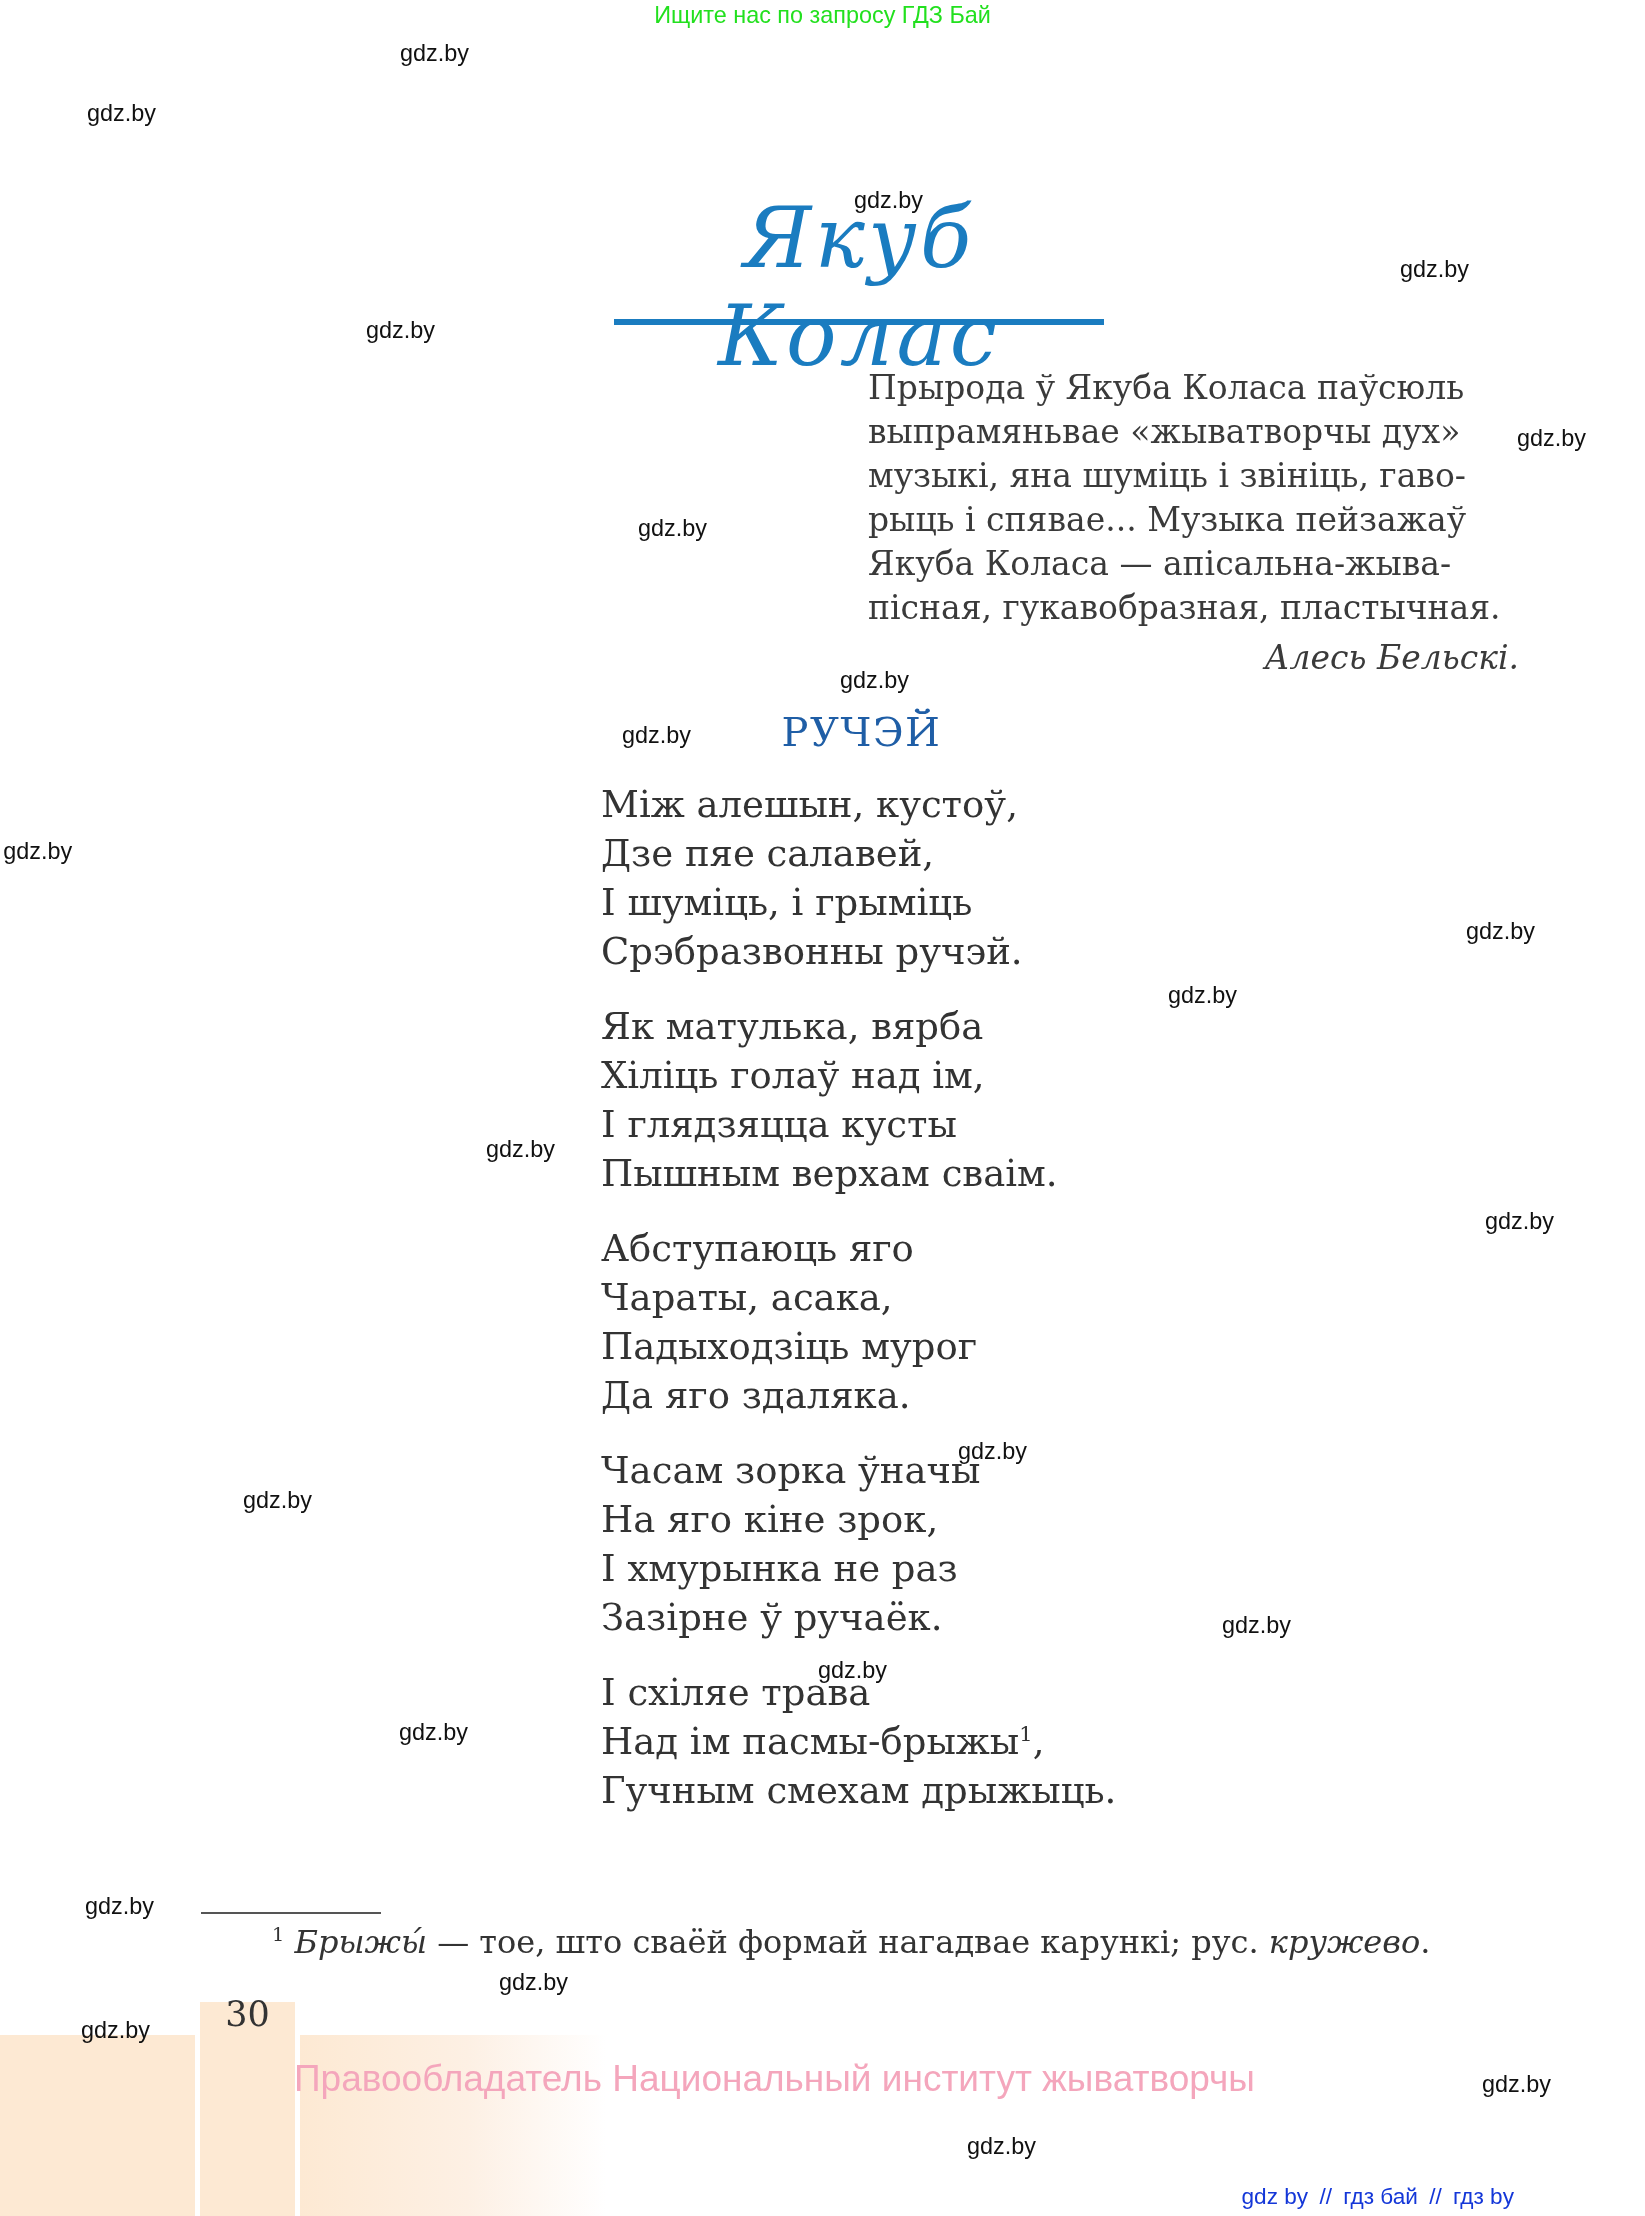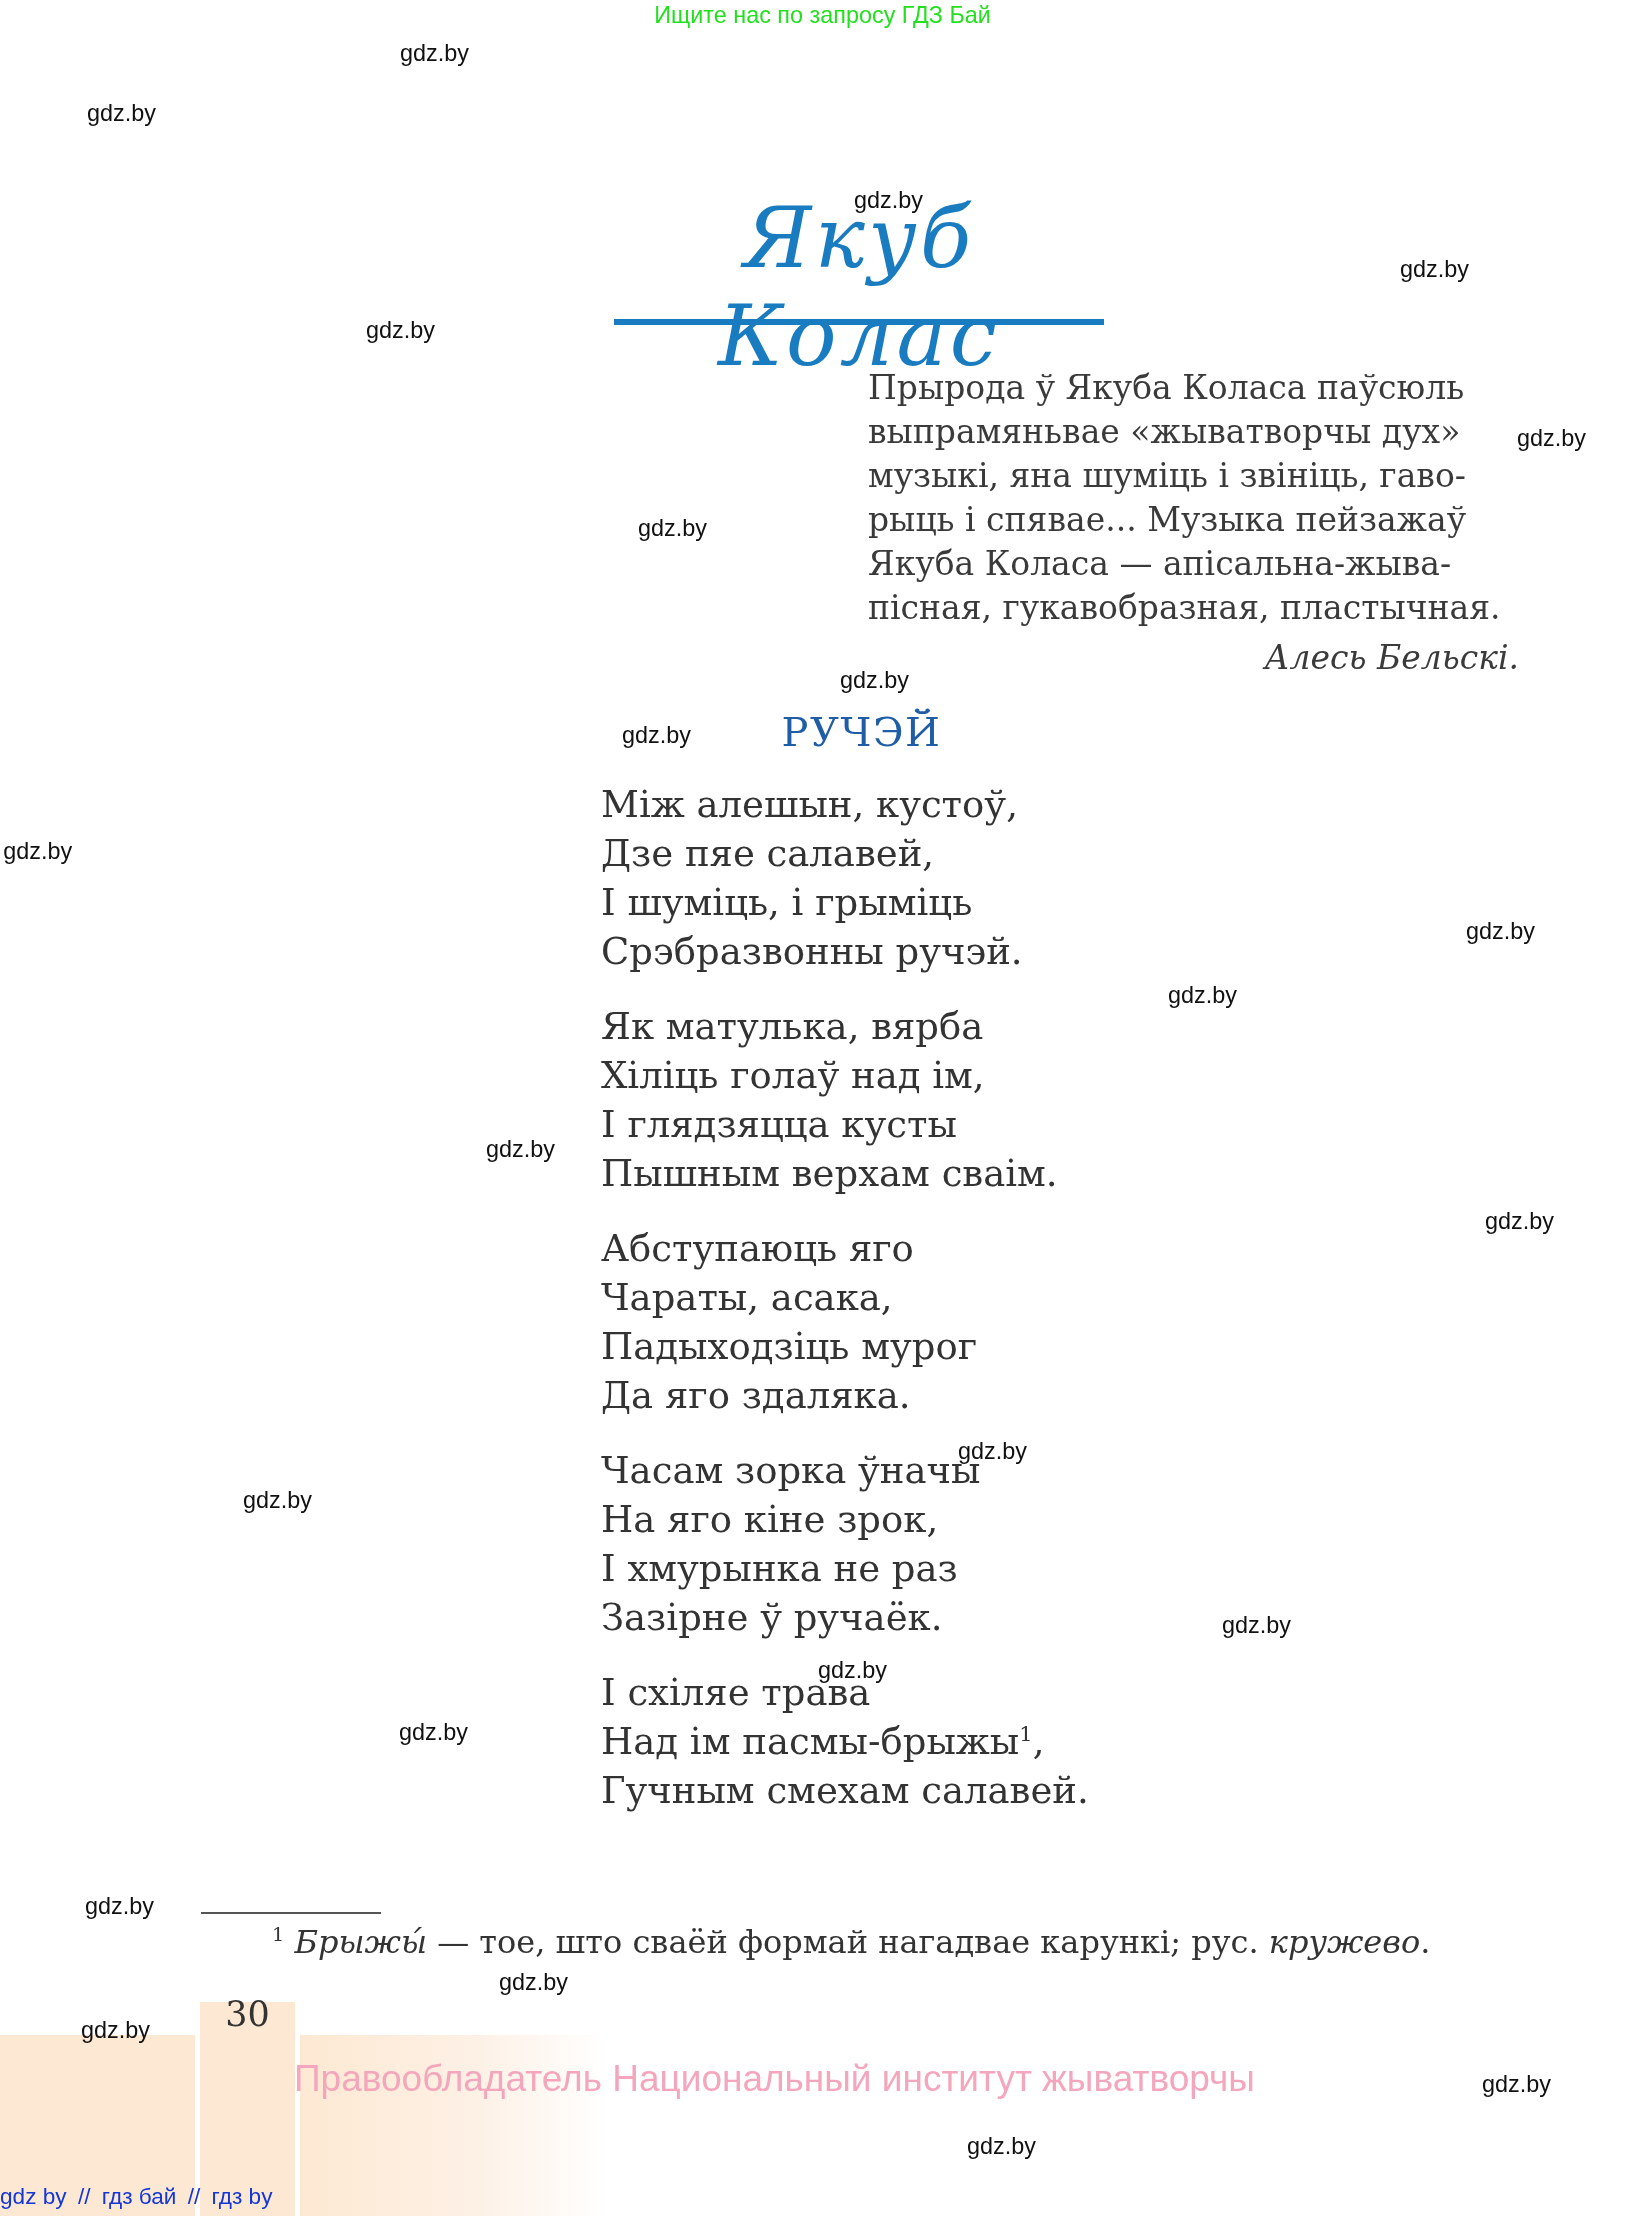--- a/index.html
+++ b/index.html
@@ -62,21 +62,21 @@
   }
   .page-num {
     left: 200px; width: 95px; top: 1994px; text-align: center;
     font-family: "DejaVu Serif", serif; font-size: 35px; color: #333333;
   }
   .copyright {
     left: 294px; top: 2058px; white-space: nowrap;
     font-family: "Liberation Sans", sans-serif; font-size: 37px; color: #f4a6bc;
   }
   .footer-links {
-    left: 0; width: 1514px; top: 2184px; text-align: left;
+    left: 0; width: 1514px; top: 2184px; text-align: right;
     font-family: "Liberation Sans", sans-serif; font-size: 22.6px; color: #1437d8;
   }
   .footer-links span { cursor: pointer; }
   .footer-links .sep { margin: 0 11.3px; cursor: default; }
 </style>
 </head>
 <body>
 
 <div class="abs banner">Ищите нас по запросу ГДЗ Бай</div>
 
@@ -116,21 +116,21 @@
   </div>
   <div class="stanza">
     <span class="verse">Часам зорка ўначы</span>
     <span class="verse">На яго кіне зрок,</span>
     <span class="verse">І хмурынка не раз</span>
     <span class="verse">Зазірне ў ручаёк.</span>
   </div>
   <div class="stanza">
     <span class="verse">І схіляе трава</span>
     <span class="verse"><span>Над ім пасмы-брыжы</span><sup class="fn">1</sup><span>,</span></span>
-    <span class="verse">Гучным смехам салавей.</span>
+    <span class="verse">Гучным смехам дрыжыць.</span>
   </div>
 </div>
 
 <div class="abs fn-rule"></div>
 <div class="abs footnote"><sup>1</sup> <i>Брыжы́</i><span> — тое, што сваёй формай нагадвае карункі; рус. </span><i>кружево</i><span>.</span></div>
 
 <div class="abs band-left"></div>
 <div class="abs band-num"></div>
 <div class="abs band-right"></div>
 <div class="abs page-num">30</div>

